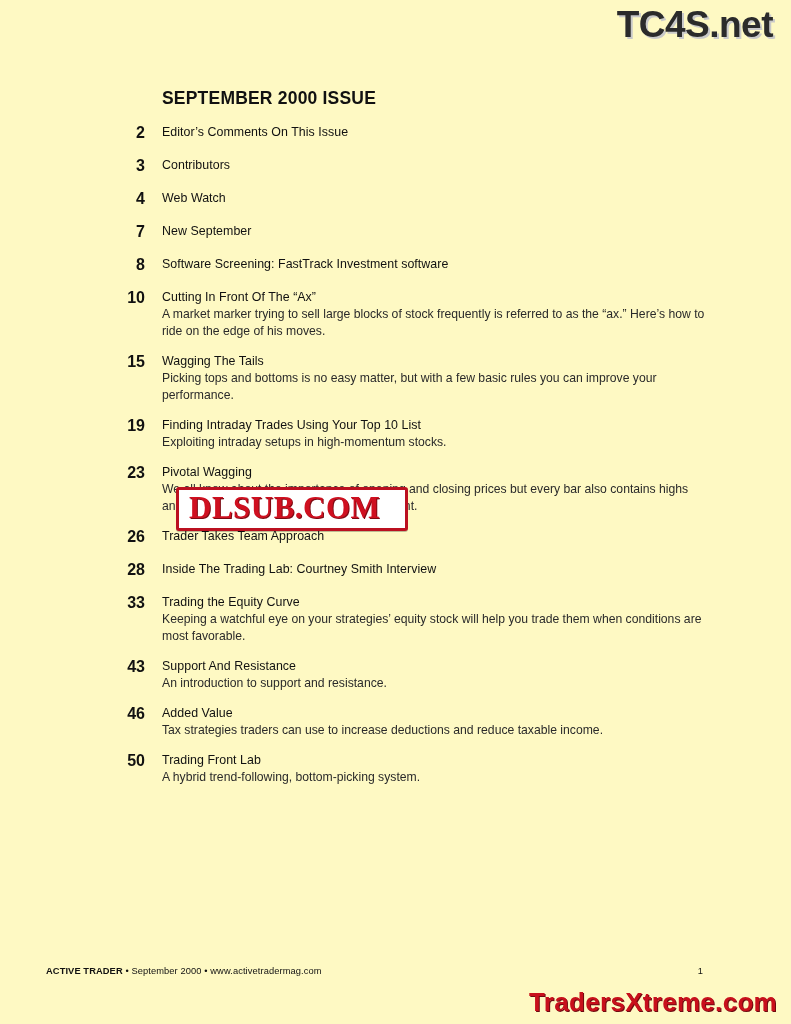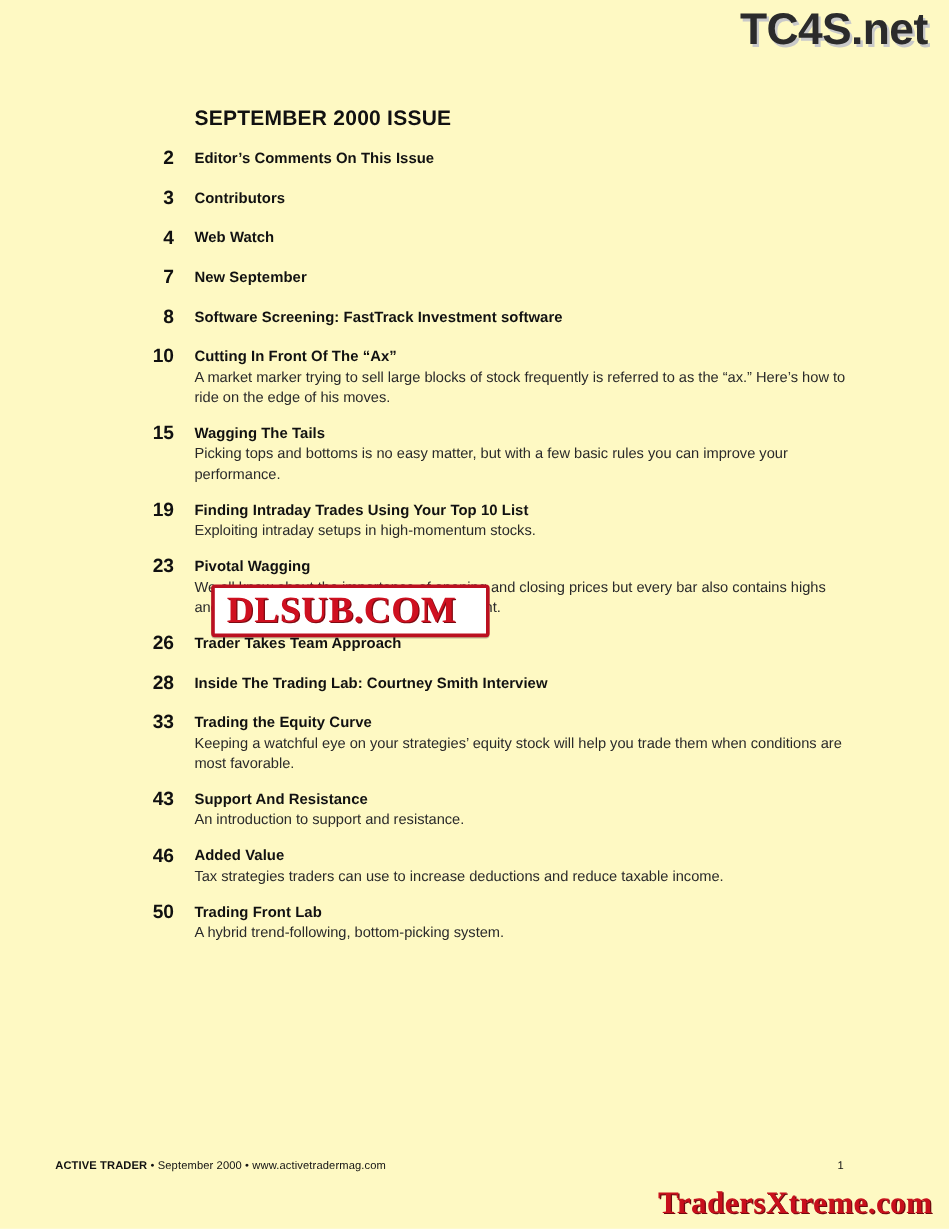--- a/index.html
+++ b/index.html
@@ -67,21 +67,21 @@
     font-size: 16px;
     font-weight: bold;
     color: #111;
     line-height: 17px;
   }
   .toc-body {
     flex: 1 1 auto;
   }
   .toc-title {
     font-size: 12.4px;
-    font-weight: bold;
+    font-weight: normal;
     color: #111;
     line-height: 16px;
     letter-spacing: 0.05px;
   }
   .toc-desc {
     font-size: 12.2px;
     font-weight: normal;
     color: #2a2a2a;
     line-height: 17px;
     margin-top: 1px;
@@ -125,21 +125,21 @@
     border: 3px solid #bb1020;
     border-radius: 3px;
     text-shadow: 1px 1px 0 #7d0a12;
     line-height: 32px;
     box-shadow: 0 1px 0 rgba(0,0,0,0.25);
   }
   .wm-bottom {
     position: absolute;
     right: 14px;
     bottom: 6px;
-    font-family: Liberation Serif, serif;
+    font-family: Liberation Sans, sans-serif;
     font-weight: bold;
     font-size: 26px;
     color: #c8101c;
     text-shadow: 1px 1px 0 #6e0a10;
     letter-spacing: 0.3px;
   }
 </style>
 </head>
 <body>
 

